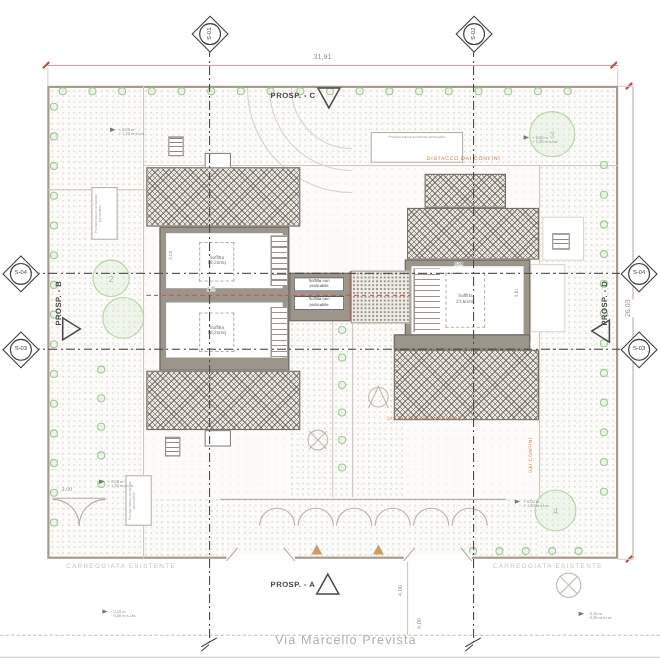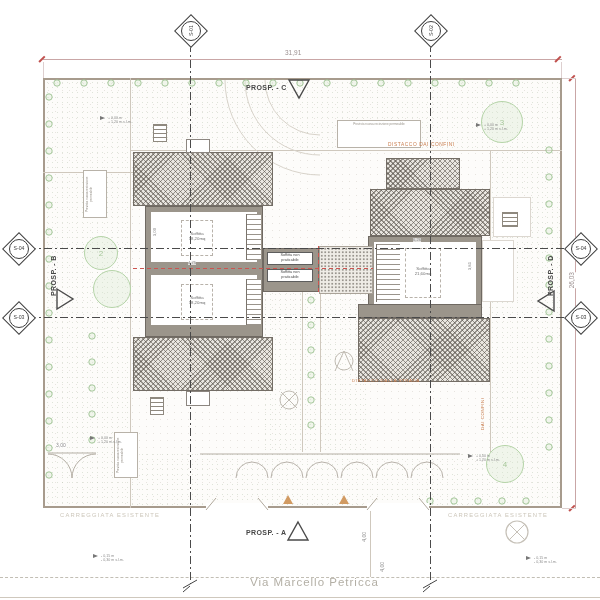--- a/index.html
+++ b/index.html
@@ -339,21 +339,21 @@
   </div>
 
   <div class="a white z12" style="left:206px;top:503px;width:62px;height:8px;"></div>
   <div class="a white z12" style="left:367px;top:503px;width:62px;height:8px;"></div>
   <div class="a tri-orange z15" style="left:283px;top:495px;"></div>
   <div class="a tri-orange z15" style="left:339px;top:495px;"></div>
   <div class="a faint z25" style="left:60px;top:512px;">CARREGGIATA ESISTENTE</div>
   <div class="a faint z25" style="left:448px;top:512px;">CARREGGIATA ESISTENTE</div>
   <div class="a roaddash z15" style="left:0px;top:577px;width:600px;height:1px;"></div>
   <div class="a thin z15" style="left:0px;top:597px;width:600px;height:1px;"></div>
-  <div class="a street z25" style="left:250px;top:576px;">Via Marcello Petricca</div>
+  <div class="a street z25" style="left:250px;top:576px;">Via Marcello Prevista</div>
   <div class="a smdim vtext z25" style="left:362px;top:532px;font-size:5px;">4,00</div>
   <div class="a smdim vtext z25" style="left:380px;top:562px;font-size:5px;">4,00</div>
   <div class="a smdim z25" style="left:56px;top:443px;font-size:5px;">3,00</div>
 
   <svg class="z40" width="600" height="600">
     <g transform="translate(288,79)">
       <polygon points="1,1 21,1 11,19" fill="none" stroke="#4a4a4a" stroke-width="1.4"></polygon>
       </g>
     <g transform="translate(287,521)">
       <polygon points="11,1 21,19 1,19" fill="none" stroke="#4a4a4a" stroke-width="1.4"></polygon>

